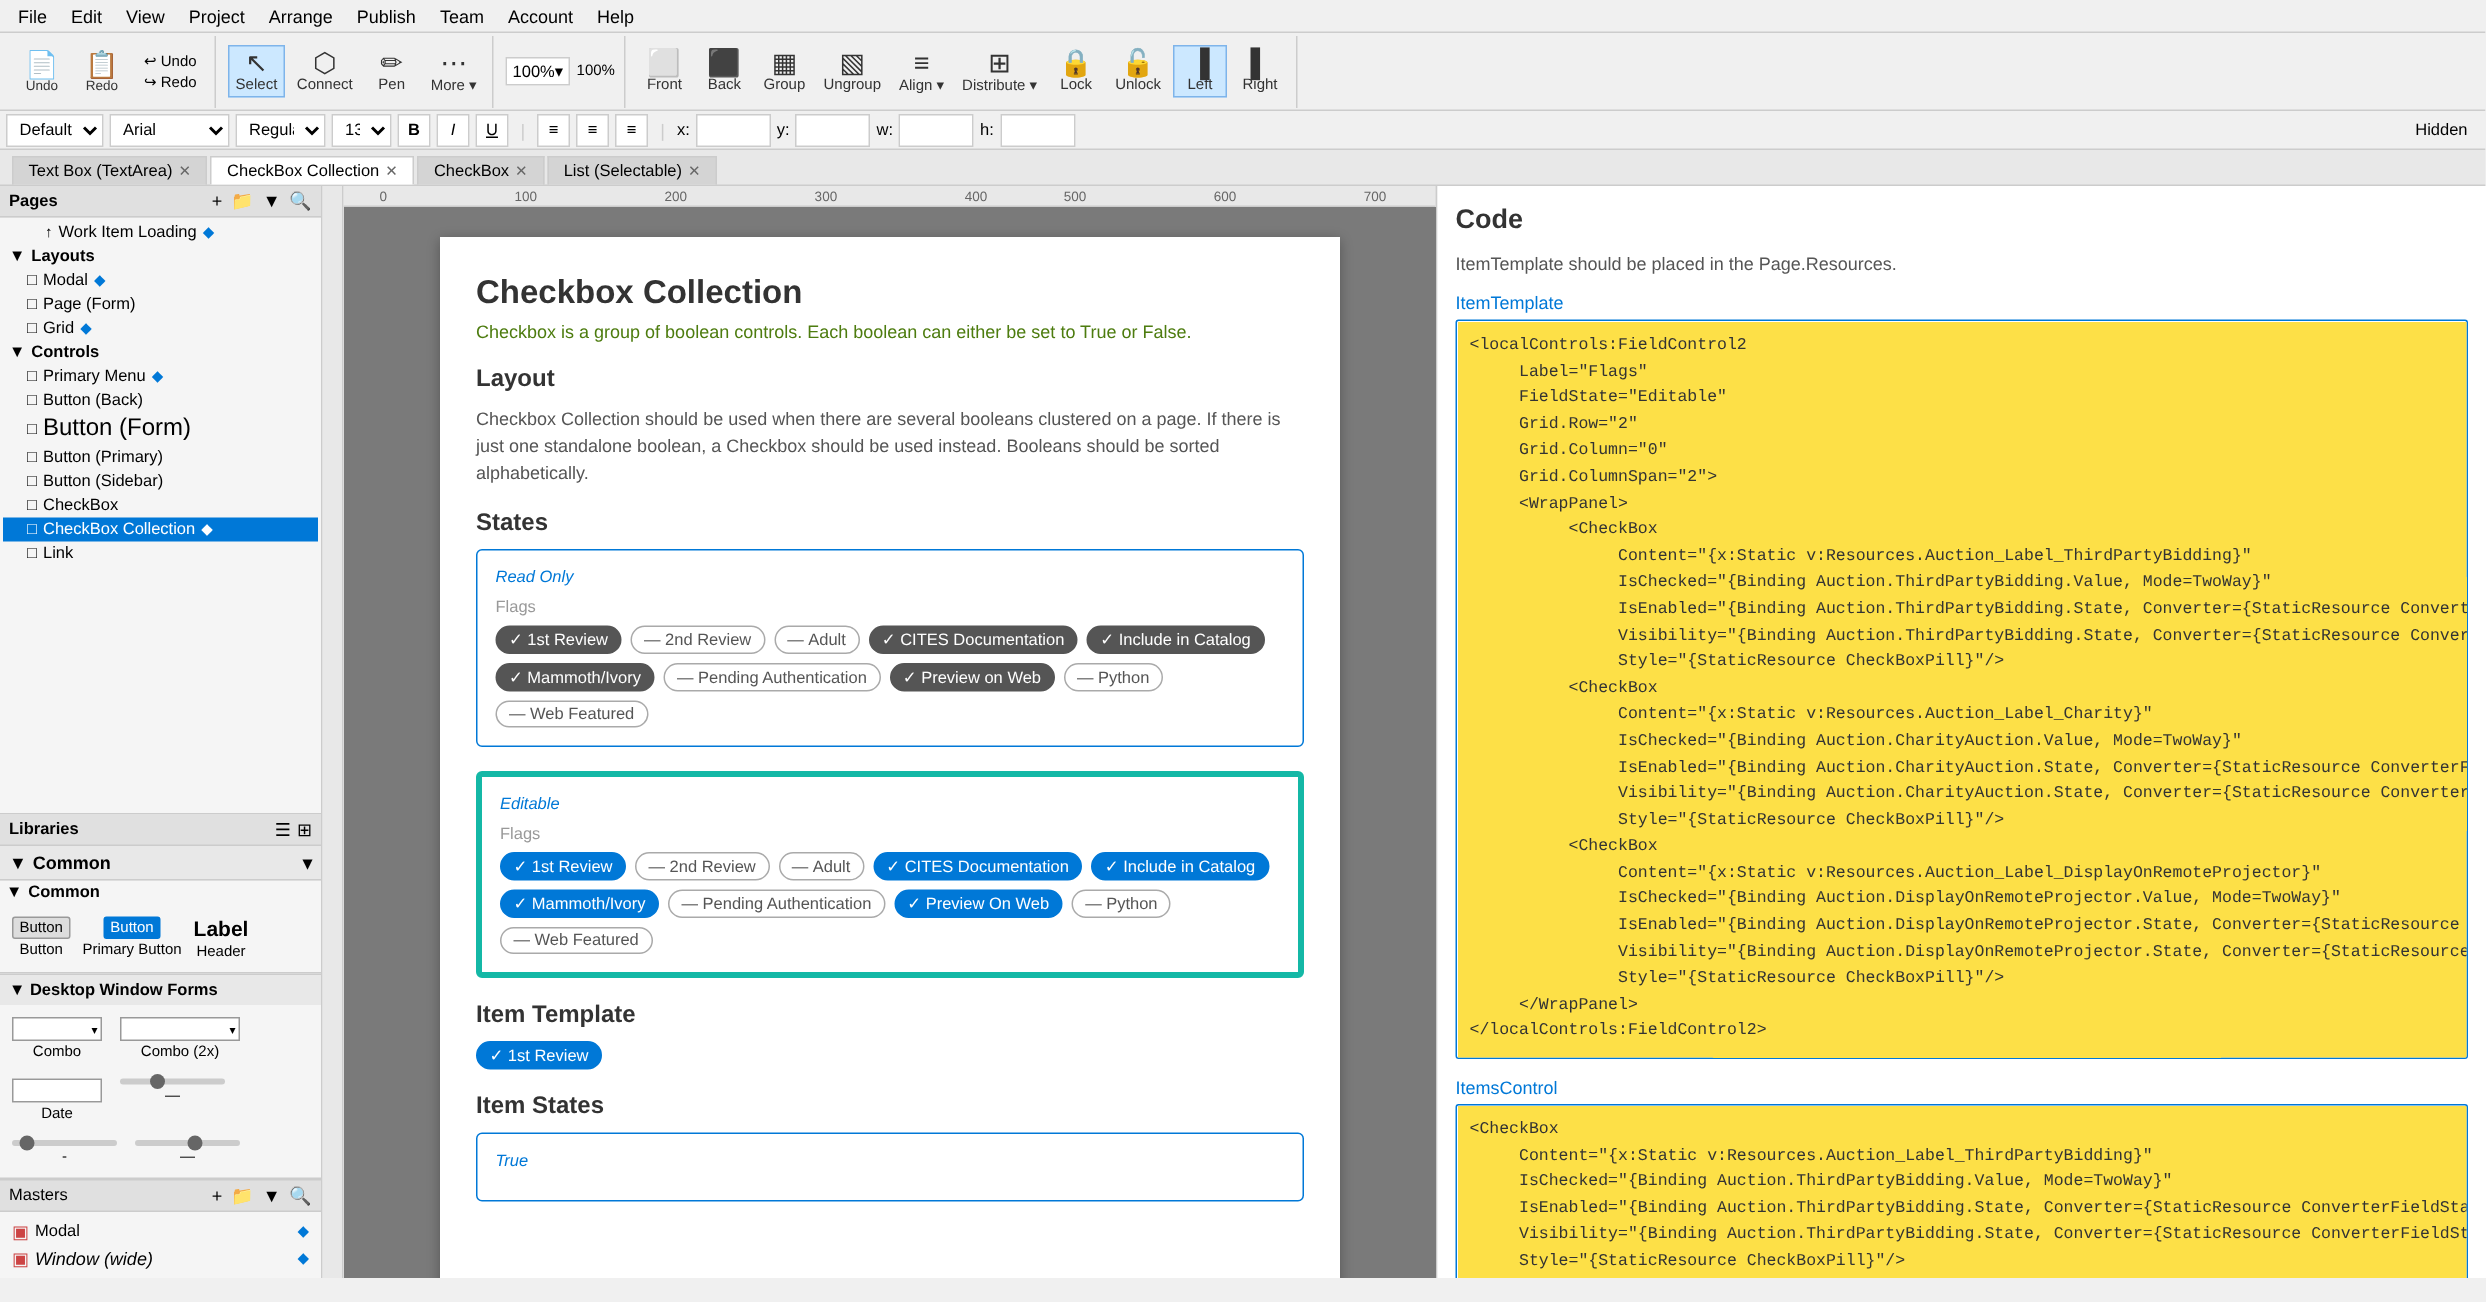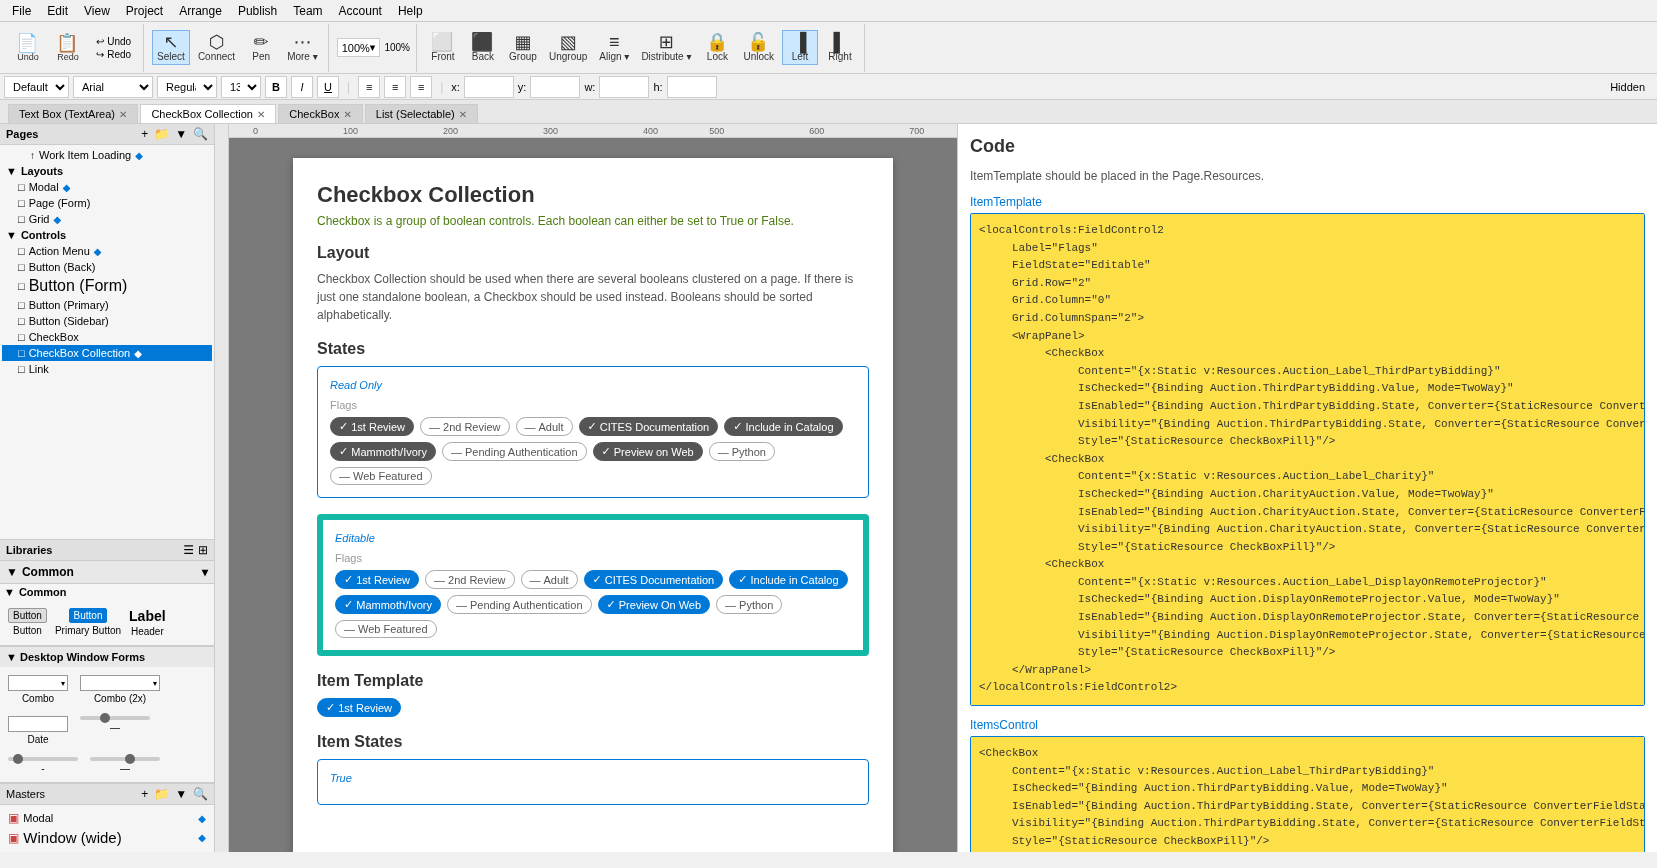--- a/index.html
+++ b/index.html
@@ -53,21 +53,21 @@
     
     .canvas-area { flex: 1; background: #7a7a7a; overflow: auto; position: relative; display: flex; justify-content: center; padding: 20px; }
     .page-canvas { background: white; width: 600px; min-height: 700px; padding: 24px; box-shadow: 0 2px 8px rgba(0,0,0,0.3); }
 
     
     .page-title { font-size: 22px; font-weight: bold; color: #333; margin-bottom: 6px; }
     .page-subtitle { font-size: 12px; color: #4d7c0f; margin-bottom: 16px; }
     .section-title { font-size: 16px; font-weight: bold; color: #333; margin-bottom: 8px; margin-top: 16px; }
     .section-desc { font-size: 12px; color: #555; margin-bottom: 12px; line-height: 1.5; }
     .states-box { border: 1px solid #0078d7; border-radius: 4px; padding: 12px; margin-bottom: 16px; }
-    .states-box.editable { border: 6px solid #14b8a6; }
+    .states-box.editable { border: 4px solid #14b8a6; }
     .state-label { font-size: 11px; color: #777; font-style: italic; margin-bottom: 8px; }
     .flags-label { font-size: 11px; color: #999; margin-bottom: 6px; }
     .checkbox-pills { display: flex; flex-wrap: wrap; gap: 6px; }
     .pill { display: inline-flex; align-items: center; gap: 3px; padding: 2px 8px; border-radius: 12px; font-size: 11px; cursor: pointer; }
     .pill-checked { background: #555; color: white; border: 1px solid #555; }
     .pill-unchecked { background: white; color: #555; border: 1px solid #aaa; }
     .pill-checked-blue { background: #0078d7; color: white; border: 1px solid #0078d7; }
     .pill-check { font-size: 11px; }
     .pill-dash { font-size: 11px; }
 
@@ -283,21 +283,21 @@
         <span style="font-size:11px;">Grid</span>
         <span class="blue-diamond">◆</span>
       </div>
 
       <div class="section-header">
         <span>▼</span>
         <span style="font-size:11px;font-weight:bold;">Controls</span>
       </div>
       <div class="page-item indent1">
         <span>□</span>
-        <span style="font-size:11px;">Action Menu</span>
+        <span style="font-size:11px;">Primary Menu</span>
         <span class="blue-diamond">◆</span>
       </div>
       <div class="page-item indent1">
         <span>□</span>
         <span style="font-size:11px;">Button (Back)</span>
       </div>
       <div class="page-item indent1">
         <span>□</span>
         <span style="font-size:16px;">Button (Form)</span>
       </div>
@@ -414,21 +414,21 @@
       <div class="master-item">
         <div class="master-item-left">
           <span style="color:#c44;font-size:12px;">▣</span>
           <span style="font-size:11px;">Modal</span>
         </div>
         <span class="blue-diamond">◆</span>
       </div>
       <div class="master-item">
         <div class="master-item-left">
           <span style="color:#c44;font-size:12px;">▣</span>
-          <span style="font-size:15px;">Window (wide)</span>
+          <span style="font-size:12px;font-style:italic;">Window (wide)</span>
         </div>
         <span class="blue-diamond">◆</span>
       </div>
     </div>
   </div>
 
   <div style="display:flex;flex:1;overflow:hidden;">
 
     <div class="vertical-ruler"></div>
 

